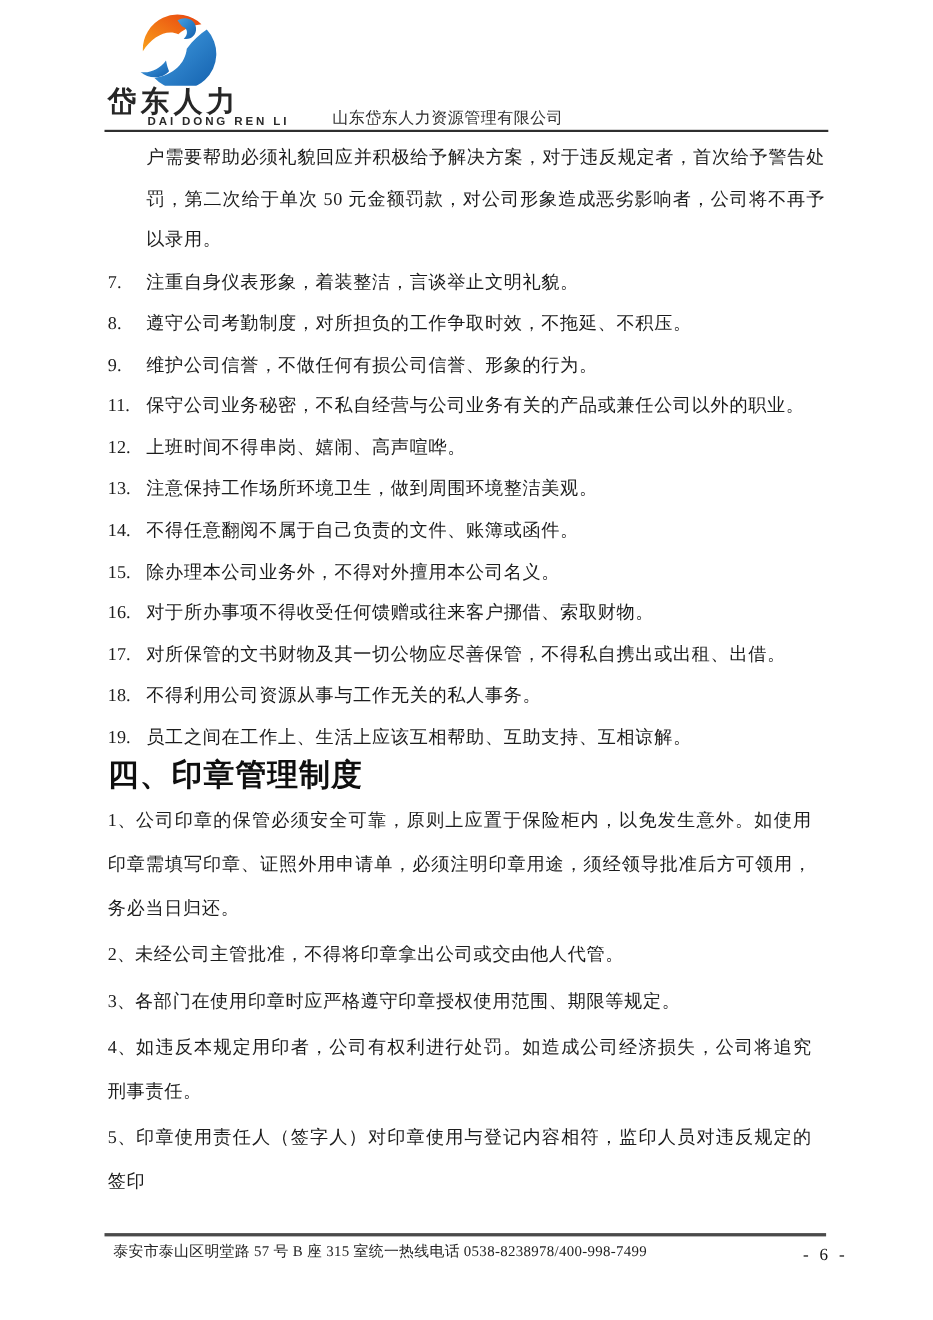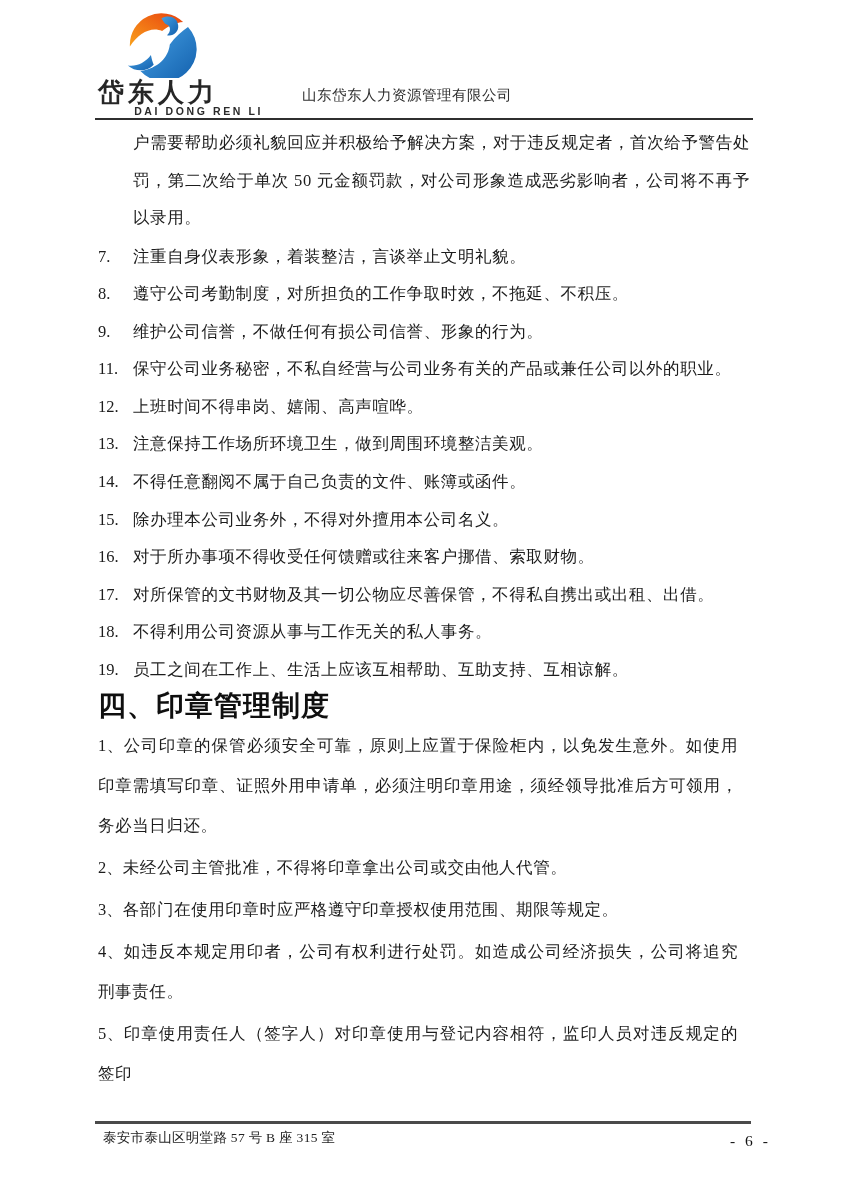--- a/index.html
+++ b/index.html
@@ -18,21 +18,21 @@
     font-family:"Liberation Sans","DejaVu Sans",sans-serif;
     font-weight:bold; font-size:26px; letter-spacing:4px;
     color:#262626; line-height:1.05; margin-top:1px; white-space:nowrap;
   }
   .logo-en {
     font-family:"Liberation Sans","DejaVu Sans",sans-serif;
     font-weight:bold; font-size:10.5px; letter-spacing:2.6px;
     color:#2a2a2a; line-height:1.1; white-space:nowrap;text-align:right;
   }
   .company-name {
-    position:absolute; left:302px; top:80px;
+    position:absolute; left:302px; top:92px;
     font-size:14.5px; letter-spacing:0.5px; color:#2e2e2e; white-space:nowrap;
   }
   .header-rule {
     position:absolute; left:95px; top:118px; width:658px; height:2px;
     background:#2f2f2f;
   }
   
   .content {
     position:absolute; top:124px; left:98px; width:652px;
     font-size:16.5px; letter-spacing:0.6px; color:#1c1c1c;
@@ -175,16 +175,17 @@
 
         <p class="seal-item"><span class="seal-num">4、</span><span>如违反本规定用印者，公司有权利进行处罚。如造成公司经济损失，公司将追究刑事责任。</span></p>
 
         <p class="seal-item"><span class="seal-num">5、</span><span>印章使用责任人（签字人）对印章使用与登记内容相符，监印人员对违反规定的签印</span></p>
       </div>
   </div>
 
   <div class="footer-rule"></div>
   <div class="footer-row">
     <span>泰安市泰山区明堂路 57 号 B 座 315 室</span>
+    <span>统一热线电话 0538-8238978/400-998-7499</span>
   </div>
   <span class="page-num">- 6 -</span>
 
 </div>
 
 </body></html>

